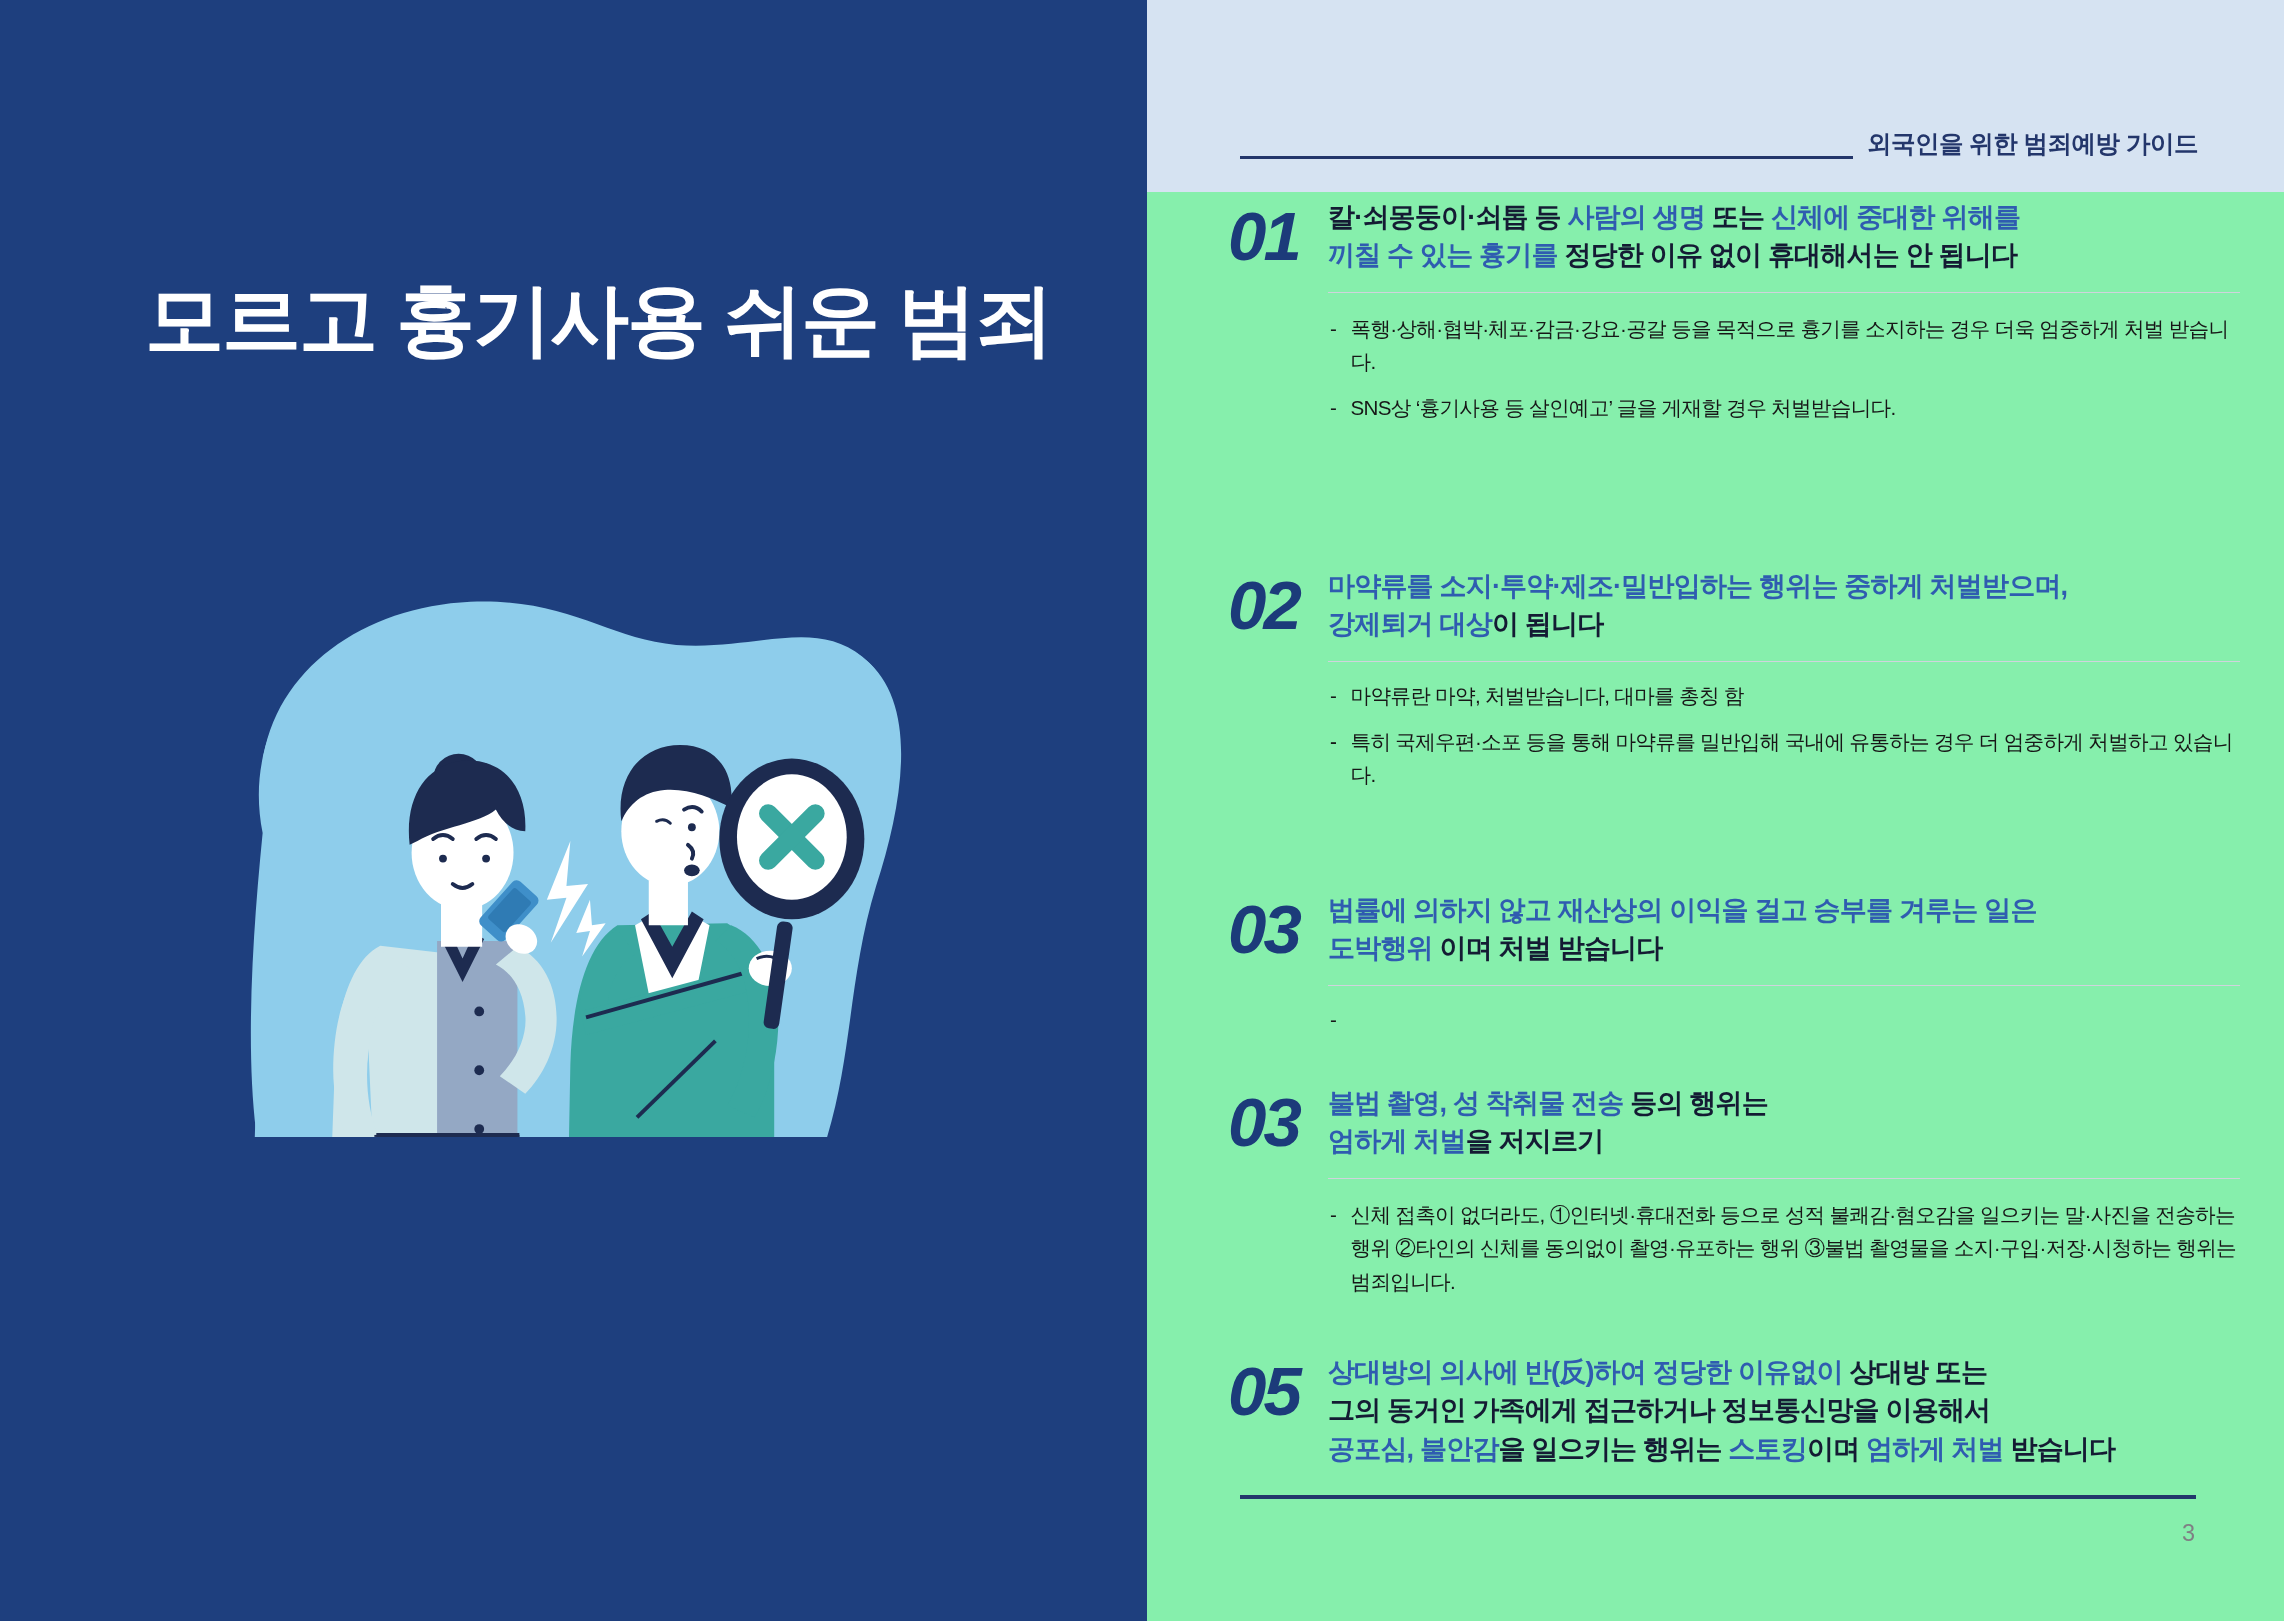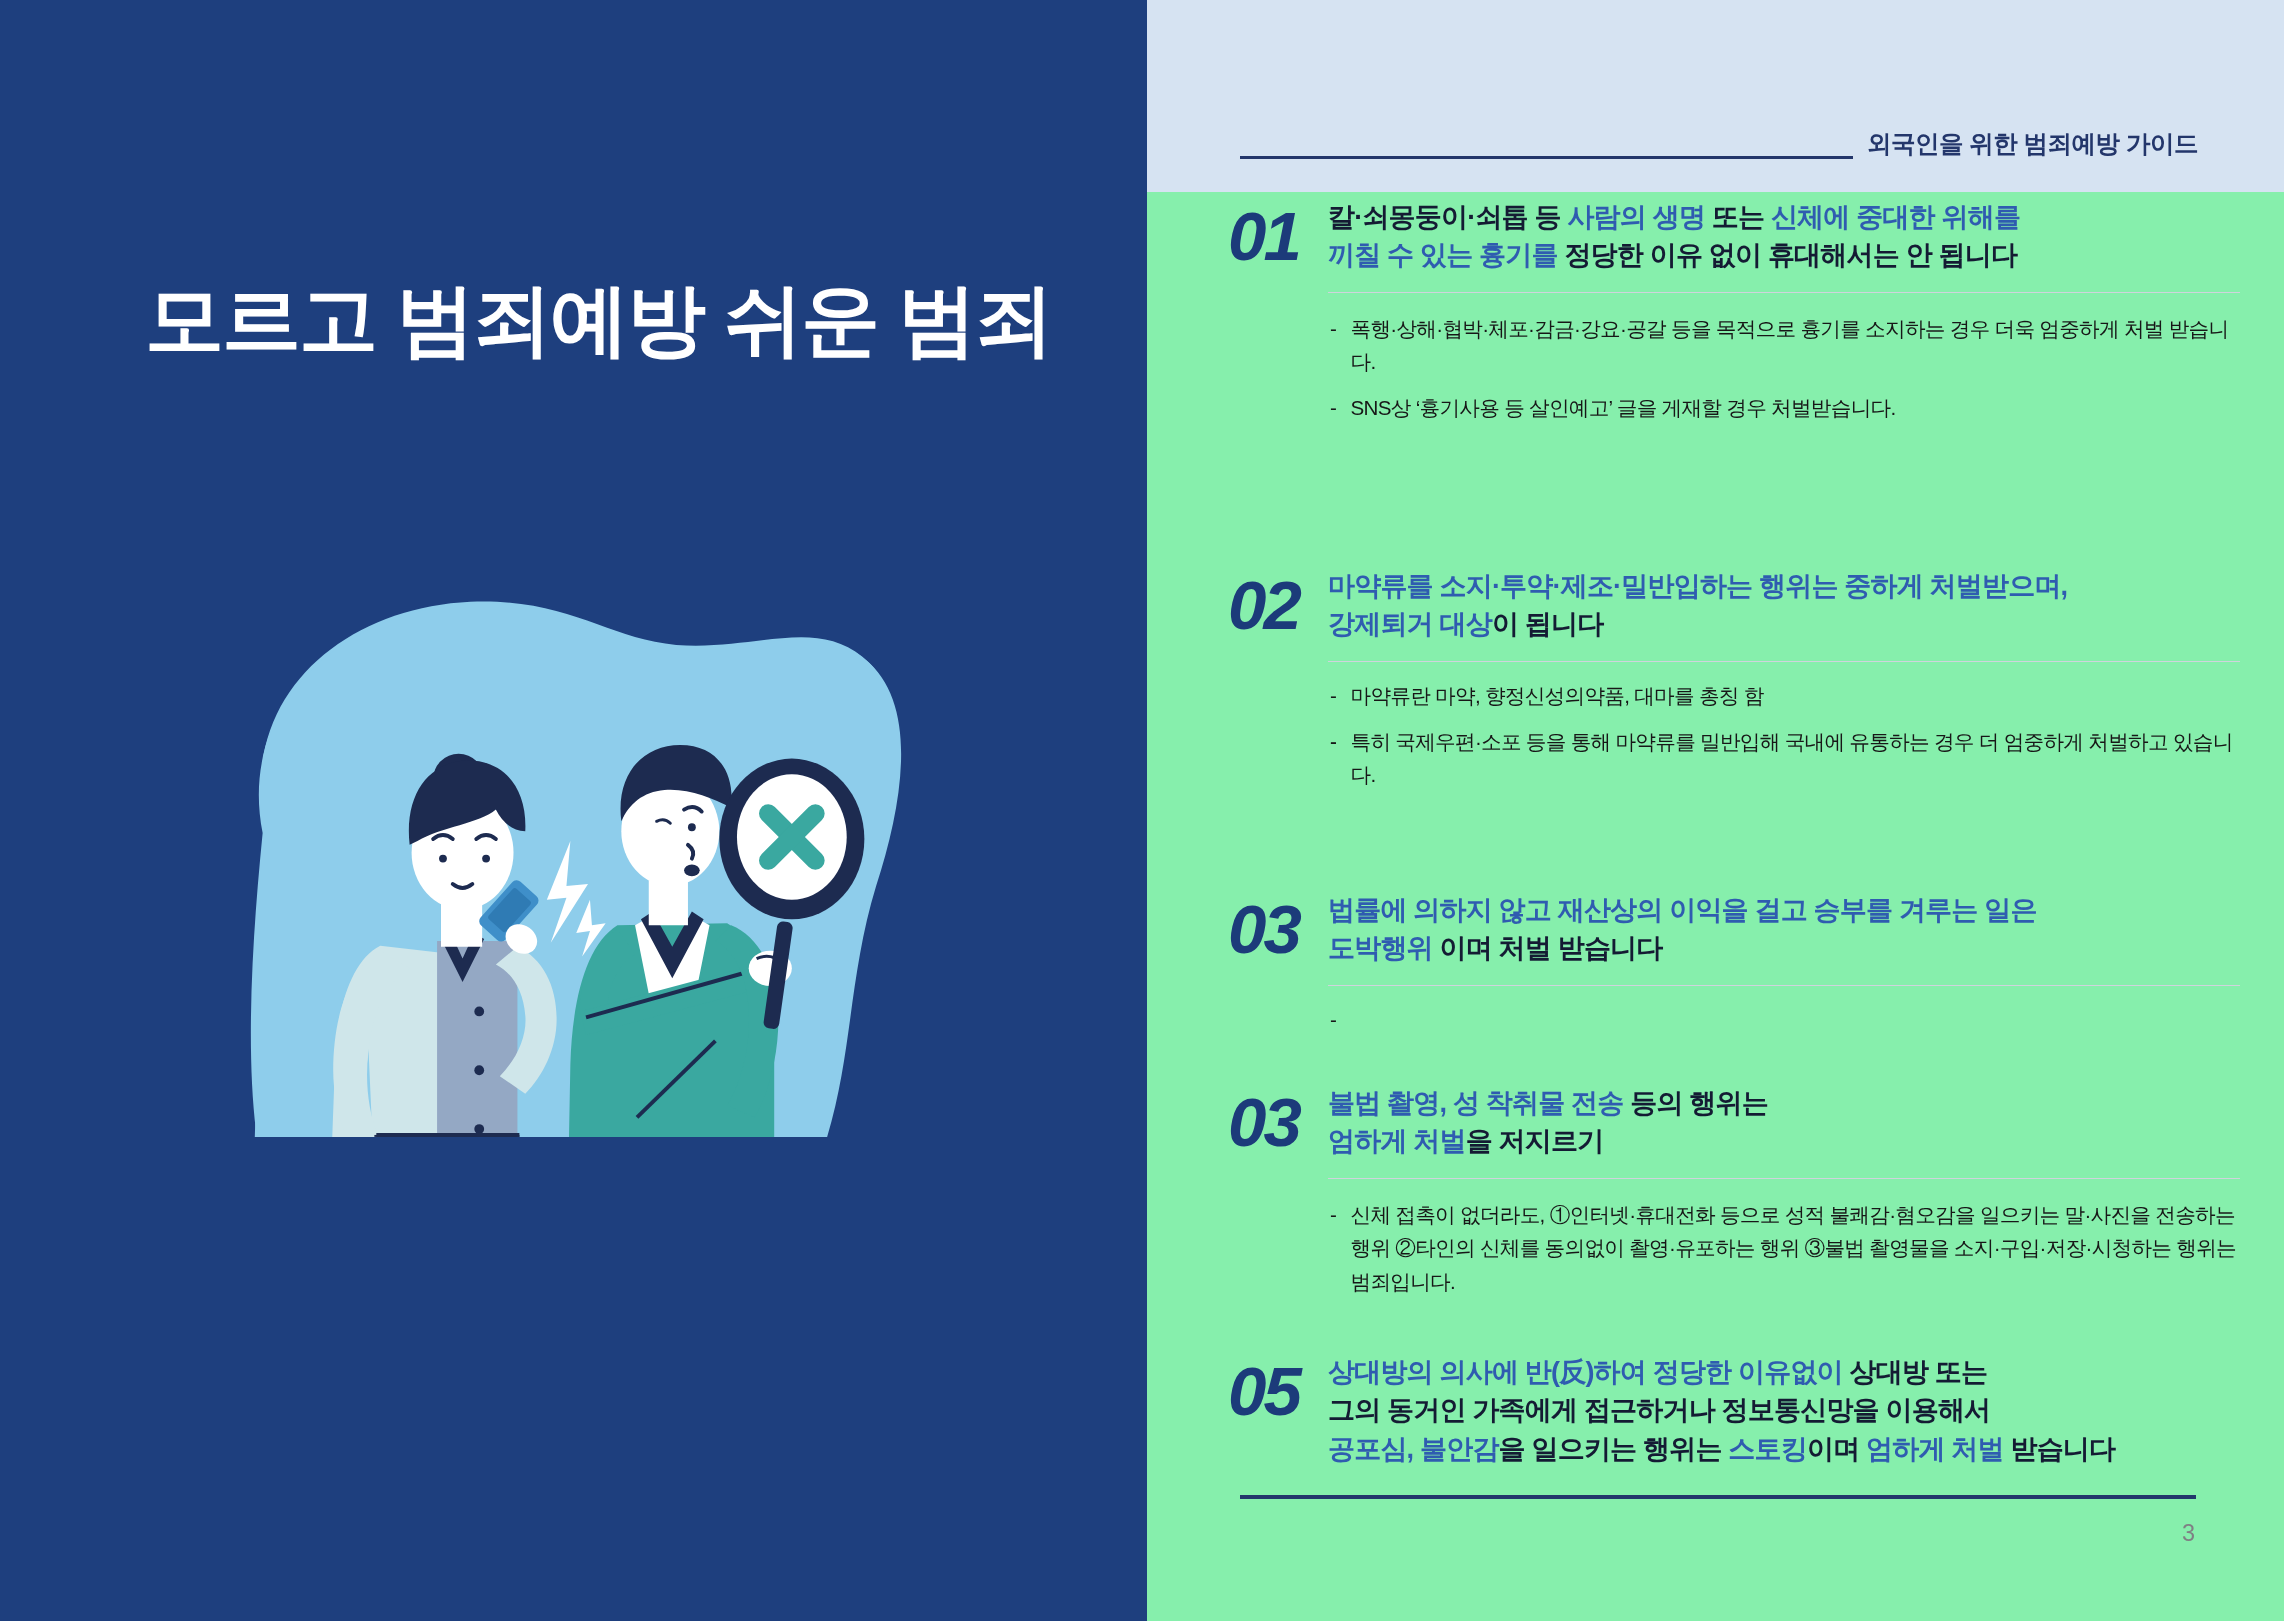--- a/index.html
+++ b/index.html
@@ -96,21 +96,21 @@
   }
   .page-num{
     position:absolute; left:2182px; top:1520px;
     font-size:23.5px; color:#7f8084;
   }
 </style>
 </head>
 <body>
 
 <div class="left-panel">
-  <div class="cover-title">모르고 범죄예방 쉬운 범죄</div>
+  <div class="cover-title">모르고 흉기사용 쉬운 범죄</div>
 
   <div class="illo">
     <svg viewBox="0 0 800 560" width="784" height="549" xmlns="http://www.w3.org/2000/svg">
 
       <path d="M 120 240
                C 95 110, 200 20, 330 14
                C 430 10, 470 52, 540 58
                C 620 64, 680 30, 730 70
                C 785 114, 770 215, 742 300
                C 712 392, 716 470, 690 540
@@ -242,21 +242,21 @@
         <div class="row"><span class="dash">-</span><span>폭행·상해·협박·체포·감금·강요·공갈 등을 목적으로 흉기를 소지하는 경우 더욱 엄중하게 처벌 받습니다.</span></div>
         <div class="row"><span class="dash">-</span><span>SNS상 ‘흉기사용 등 살인예고’ 글을 게재할 경우 처벌받습니다.</span></div>
       </div>
     </div>
 
     <div class="item" style="top:375px;">
       <div class="num">02</div>
       <div class="head"><span class="bl">마약류를 소지·투약·제조·밀반입하는 행위는 중하게 처벌받으며,<br>강제퇴거 대상</span><span class="nv">이 됩니다</span></div>
       <div class="divider" style="top:94px;"></div>
       <div class="bullets" style="top:112px;">
-        <div class="row"><span class="dash">-</span><span>마약류란 마약, 향정신성의약품, 대마를 총칭 함</span></div>
+        <div class="row"><span class="dash">-</span><span>마약류란 마약, 처벌받습니다, 대마를 총칭 함</span></div>
         <div class="row"><span class="dash">-</span></div>
         <div class="row"><span class="dash">-</span><span>특히 국제우편·소포 등을 통해 마약류를 밀반입해 국내에 유통하는 경우 더 엄중하게 처벌하고 있습니다.</span></div>
       </div>
     </div>
 
     <div class="item" style="top:699px;">
       <div class="num">03</div>
       <div class="head"><span class="bl">법률에 의하지 않고 재산상의 이익을 걸고 승부를 겨루는 일은<br>도박행위</span><span class="nv"> 이며 처벌 받습니다</span></div>
       <div class="divider" style="top:94px;"></div>
       <div class="bullets" style="top:112px;">

